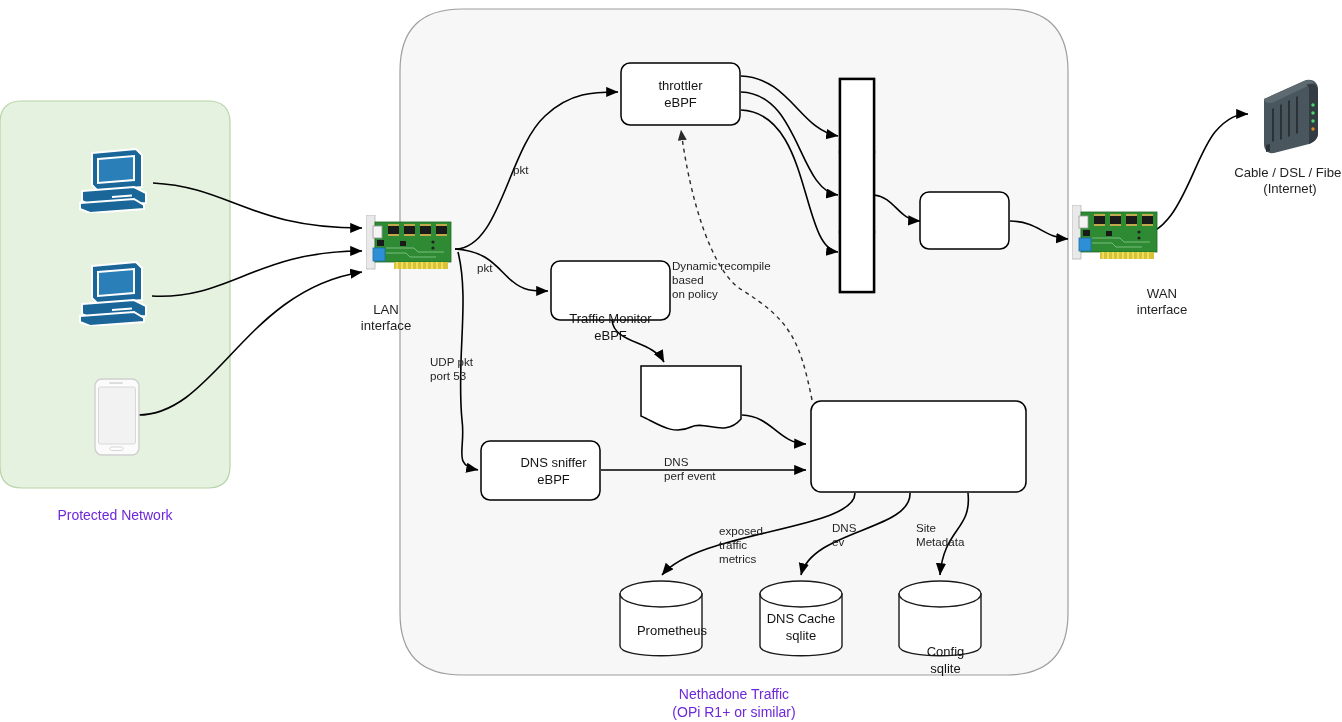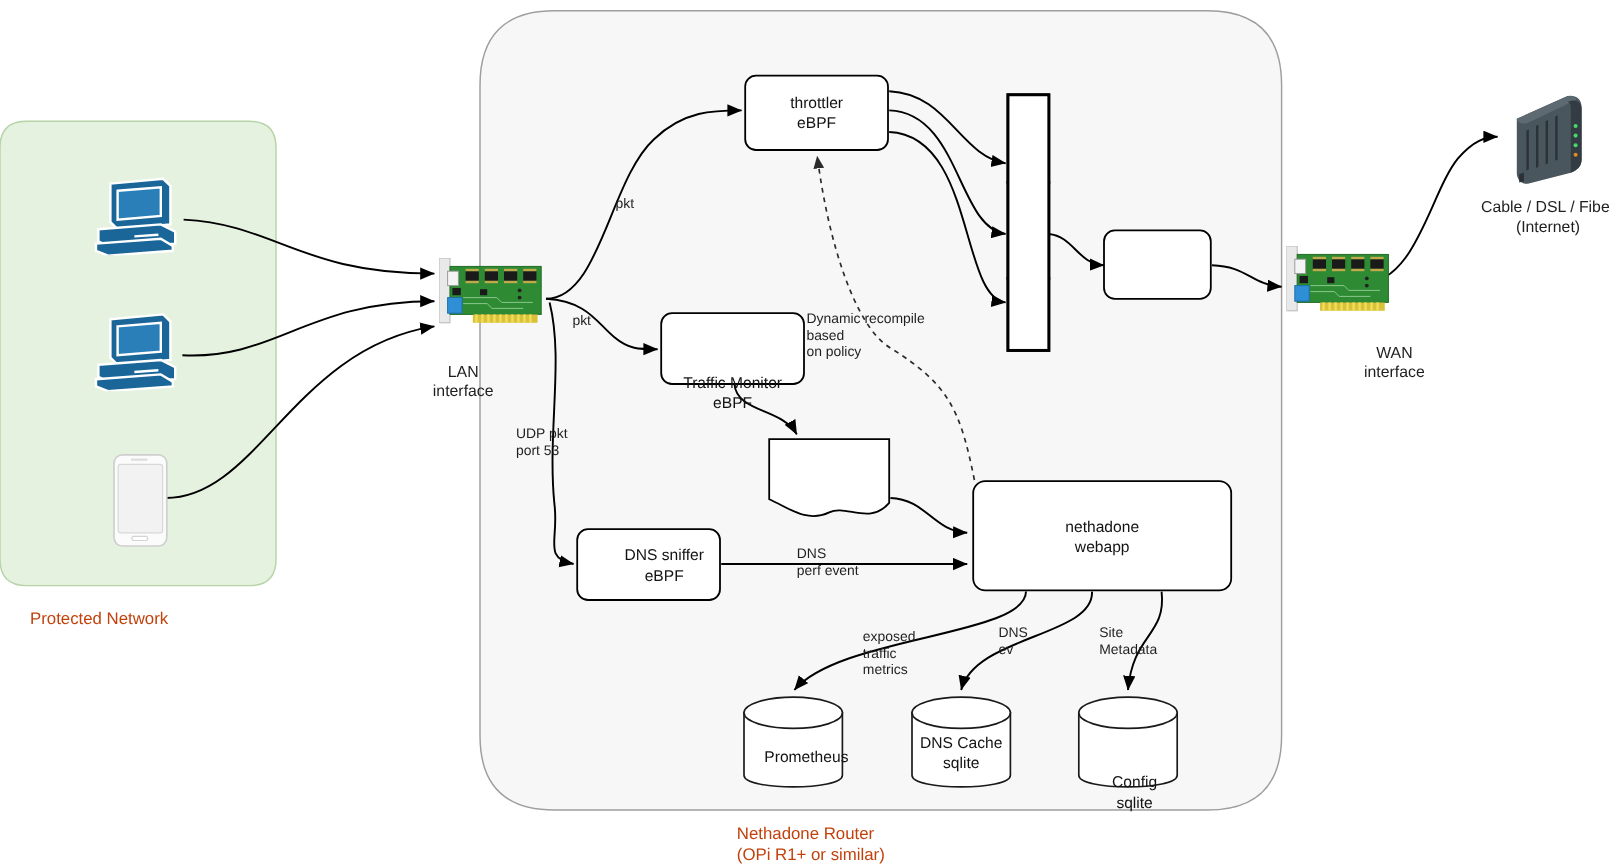--- a/index.html
+++ b/index.html
@@ -79,22 +79,23 @@
   .edge-lbl {
     position: absolute;
     color: #1f1f1f;
     font-size: 11.6px;
     line-height: 14px;
     text-align: left;
     white-space: pre-line;
   }
   .zone-lbl {
     position: absolute;
-    color: #c2410c;
+    color: #6d28d9;
     font-size: 14px;
+    text-align: center;
     white-space: pre-line;
     line-height: 18px;
   }
   .iconbox {
     position: absolute;
   }
 </style>
 </head>
 <body>
 
@@ -344,22 +345,20 @@
   <div class="node-lbl" style="left:621px; top:63px; width:119px; height:62px;">throttler
 eBPF</div>
 
   <div class="node-lbl" style="left:551px; top:261px; width:119px; height:59px;margin-top:36px;">Traffic Monitor
 eBPF</div>
 
 
   <div class="node-lbl" style="left:494px; top:441px; width:119px; height:59px;">DNS sniffer
 eBPF</div>
 
-  <div class="node-lbl" style="left:811px; top:401px; width:215px; height:91px;">nethadone
-webapp</div>
 
 
 
   <div class="lbl" style="left:1097px; top:286px; width:130px;">WAN
 interface</div>
 
   <div class="lbl" style="left:1218px; top:165px; width:144px;">Cable / DSL / Fiber
 (Internet)</div>
 
   <div class="lbl" style="left:330px; top:302px; width:112px;">LAN
@@ -392,16 +391,16 @@
 metrics</div>
 
   <div class="edge-lbl" style="left:832px; top:521px; width:54px;">DNS
 ev</div>
 
   <div class="edge-lbl" style="left:916px; top:521px; width:76px;">Site
 Metadata</div>
 
   <div class="zone-lbl" style="left:25px; top:506px; width:180px;">Protected Network</div>
 
-  <div class="zone-lbl" style="left:614px; top:685px; width:240px;">Nethadone Router
+  <div class="zone-lbl" style="left:614px; top:685px; width:240px;">Nethadone Traffic
 (OPi R1+ or similar)</div>
 
 </div>
 
 </body></html>

